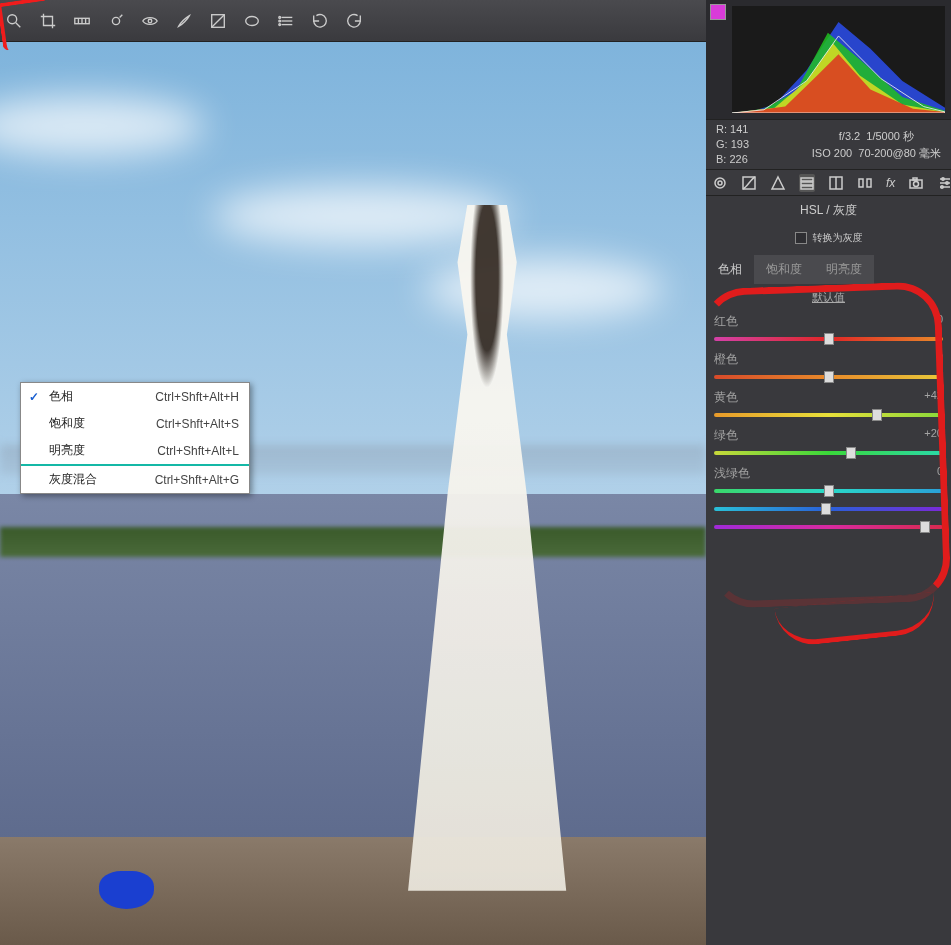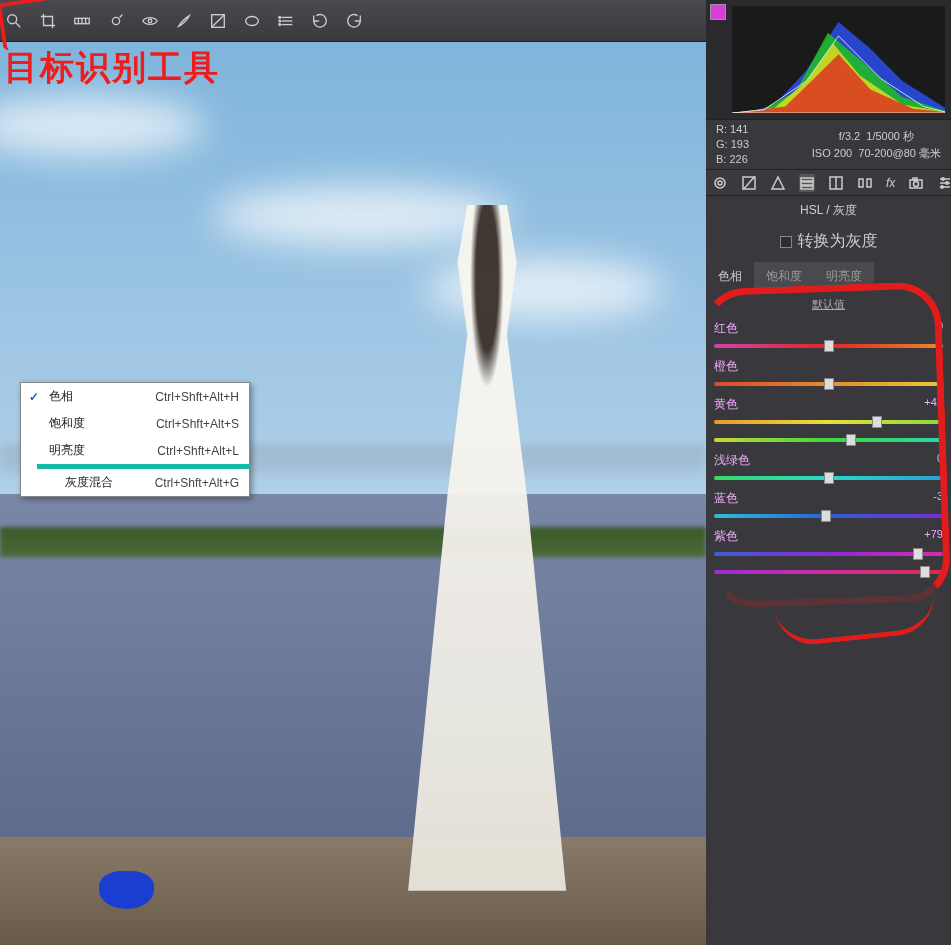--- a/index.html
+++ b/index.html
@@ -20,52 +20,52 @@
   .grass { position:absolute; bottom:43%; left:0; width:100%; height:30px; background: linear-gradient(#3a5a2a,#4a6a3a); filter:blur(2px); }
   .dock { position:absolute; bottom:0; left:0; width:100%; height:12%; background: linear-gradient(#8a7a6a,#6a5a4a); }
   .figure { position:absolute; top:18%; left:55%; width:28%; height:80%; background: radial-gradient(ellipse at 50% 10%, #3a3028 0%, #3a3028 8%, rgba(255,255,255,0) 12%), linear-gradient(#f8f6f0 30%, #e8e4da 100%); clip-path: polygon(40% 0%, 60% 0%, 65% 8%, 60% 18%, 70% 40%, 90% 95%, 10% 95%, 30% 40%, 40% 18%, 35% 8%); opacity:0.95; filter:blur(0.5px); }
   .blue-thing { position:absolute; bottom:4%; left:14%; width:55px; height:38px; background:#1a3fd0; border-radius:40% 40% 50% 50%; }
 
   .red-label { position:absolute; top:45px; left:4px; font-size:34px; font-weight:bold; color:#ef1c1c; letter-spacing:2px; white-space:nowrap; font-family:"SimHei","Microsoft YaHei"; }
   .red-mark1 { position:absolute; top:0; left:0; width:48px; height:48px; border:4px solid #ef1c1c; border-right:none; border-bottom:none; border-radius: 0 0 0 6px; transform: rotate(-8deg); }
 
   .context-menu { position:absolute; top:382px; left:20px; width:230px; background:#fff; border:1px solid #888; box-shadow:2px 2px 6px rgba(0,0,0,0.4); font-size:12px; color:#222; }
   .context-menu .item { display:flex; align-items:center; padding:5px 10px 5px 28px; position:relative; cursor:pointer; }
-  .context-menu .item.sep { border-top:5px solid #14b8a6;margin-left:16px; }
+  .context-menu .item.sep { border-top:2px solid #14b8a6; }
   .context-menu .item .checkmark { position:absolute; left:8px; color:#1a5fd0; font-weight:bold; }
   .context-menu .shortcut { margin-left:auto; color:#444; }
 
   .histogram { width:245px; height:120px; background:#2a2a2e; position:relative; border-bottom:1px solid #222; }
   .histogram .swatch { position:absolute; top:4px; left:4px; width:16px; height:16px; background:#d93cd9; border:1px solid #999; }
   .histo-body { position:absolute; top:6px; left:26px; right:6px; bottom:6px; background:#1a1a1a; overflow:hidden; }
   .histo-body svg { width:100%; height:100%; }
 
   .readout { height: 50px; display:flex; align-items:center; padding: 4px 10px; font-size:11px; color:#ccc; border-bottom:1px solid #222; }
   .readout .rgb { line-height:1.35; }
   .readout .meta { margin-left:auto; text-align:center; line-height:1.5; }
 
   .iconbar { height:26px; background:#3a3a3e; border-bottom:1px solid #222; display:flex; align-items:center; gap:13px; padding:0 6px; }
   .iconbar .ib { width:18px; height:18px; display:flex; align-items:center; justify-content:center; color:#ccc; font-size:12px; }
   .iconbar .ib svg { width:16px; height:16px; fill:none; stroke:#ccc; stroke-width:1.5; }
   .iconbar .ib.active { background:#555; border-radius:2px; }
 
   .panel-title { text-align:center; font-size:12px; color:#ccc; padding:6px 0; }
-  .gray-row { text-align:center; font-size:16px; color:#ccc; padding:6px 0 10px; }
+  .gray-row { text-align:center; font-size:10px; color:#ccc; padding:6px 0 10px; }
   .gray-row .checkbox { display:inline-block; width:12px; height:12px; border:1px solid #888; vertical-align:middle; margin-right:6px; background:#2e2e32; }
 
   .tabs { display:flex; font-size:12px; color:#ccc; }
   .tabs .tab { padding:6px 12px; cursor:pointer; background:#4a4a4e; }
   .tabs .tab.active { background:#39393d; }
   .tabs .tab:not(.active){ color:#999; }
 
   .default-label { text-align:center; font-size:11px; color:#aaa; padding:6px 16px 4px; text-decoration:underline; }
 
   .sliders { padding: 0 6px; }
   .slider-row { padding: 4px 2px 0; }
-  .slider-head { display:flex; font-size:12px; color:#f0abfc; padding-bottom:3px; }
+  .slider-head { display:flex; font-size:12px; color:#a3a3a3; padding-bottom:3px; }
   .slider-head .val { margin-left:auto; font-size:11px; }
   .track-wrap { position:relative; height:14px; }
   .track { position:absolute; left:0; right:0; top:4px; height:4px; border-radius:2px; }
   .thumb { position:absolute; top:0; width:10px; height:12px; background:#ddd; border:1px solid #888; transform:translateX(-50%); }
 
   .red-circle { position:absolute; top:285px; left:0; width:240px; height:320px; border:7px solid #e01c1c; border-radius:44px; border-left-color:transparent; border-bottom-color:rgba(224,28,28,0.2); pointer-events:none; transform:rotate(-2deg); }
   .red-tail { position:absolute; top:600px; left:70px; width:160px; height:40px; border:5px solid #e01c1c; border-top:none; border-left:none; border-right:none; border-radius:0 0 40px 40px; pointer-events:none; transform:rotate(-6deg); }
 </style>
 </head>
 <body>
@@ -151,21 +151,20 @@
       <div class="cloud" style="top:24%; left:60%"></div>
       <div class="mountain"></div>
       <div class="water"></div>
       <div class="grass"></div>
       <div class="dock"></div>
       <div class="figure"></div>
       <div class="blue-thing"></div>
     </div>
 
     <div class="red-mark1"></div>
-    <div class="red-label">目标识别工具</div>
 
     <div class="context-menu">
       <div class="item">
         <span class="checkmark">✓</span>
         <span>色相</span>
         <span class="shortcut">Ctrl+Shft+Alt+H</span>
       </div>
       <div class="item">
         <span>饱和度</span>
         <span class="shortcut">Ctrl+Shft+Alt+S</span>
@@ -308,53 +307,43 @@
           <div class="slider-head">
             <span>黄色</span>
             <span class="val">+42</span>
           </div>
           <div class="track-wrap">
             <div class="track" style="background:linear-gradient(90deg,#e89a2a,#e8e03a,#8ad83a)"></div>
             <div class="thumb" style="left:71%"></div>
           </div>
         </div>
         <div class="slider-row">
+          <div class="slider-head">
+            <span>绿色</span>
+            <span class="val">+20</span>
+          </div>
           <div class="track-wrap">
             <div class="track" style="background:linear-gradient(90deg,#c8d83a,#3ad83a,#2ad8a8)"></div>
             <div class="thumb" style="left:60%"></div>
           </div>
         </div>
         <div class="slider-row">
           <div class="slider-head">
             <span>浅绿色</span>
             <span class="val">0</span>
           </div>
           <div class="track-wrap">
             <div class="track" style="background:linear-gradient(90deg,#3ad86a,#2ad8c8,#2aa0d8)"></div>
             <div class="thumb" style="left:50%"></div>
           </div>
         </div>
         <div class="slider-row">
-          <div class="slider-head">
-            <span>蓝色</span>
-            <span class="val">-3</span>
-          </div>
           <div class="track-wrap">
             <div class="track" style="background:linear-gradient(90deg,#2ac0d8,#2a60d8,#7a2ad8)"></div>
             <div class="thumb" style="left:49%"></div>
-          </div>
-        </div>
-        <div class="slider-row">
-          <div class="slider-head">
-            <span>紫色</span>
-            <span class="val">+79</span>
-          </div>
-          <div class="track-wrap">
-            <div class="track" style="background:linear-gradient(90deg,#3a60d0,#8a2ad8,#d82ab0)"></div>
-            <div class="thumb" style="left:89%"></div>
           </div>
         </div>
         <div class="slider-row">
           <div class="track-wrap">
             <div class="track" style="background:linear-gradient(90deg,#a02ad8,#d82aa0,#d82a50)"></div>
             <div class="thumb" style="left:92%"></div>
           </div>
         </div>
       </div>
 

